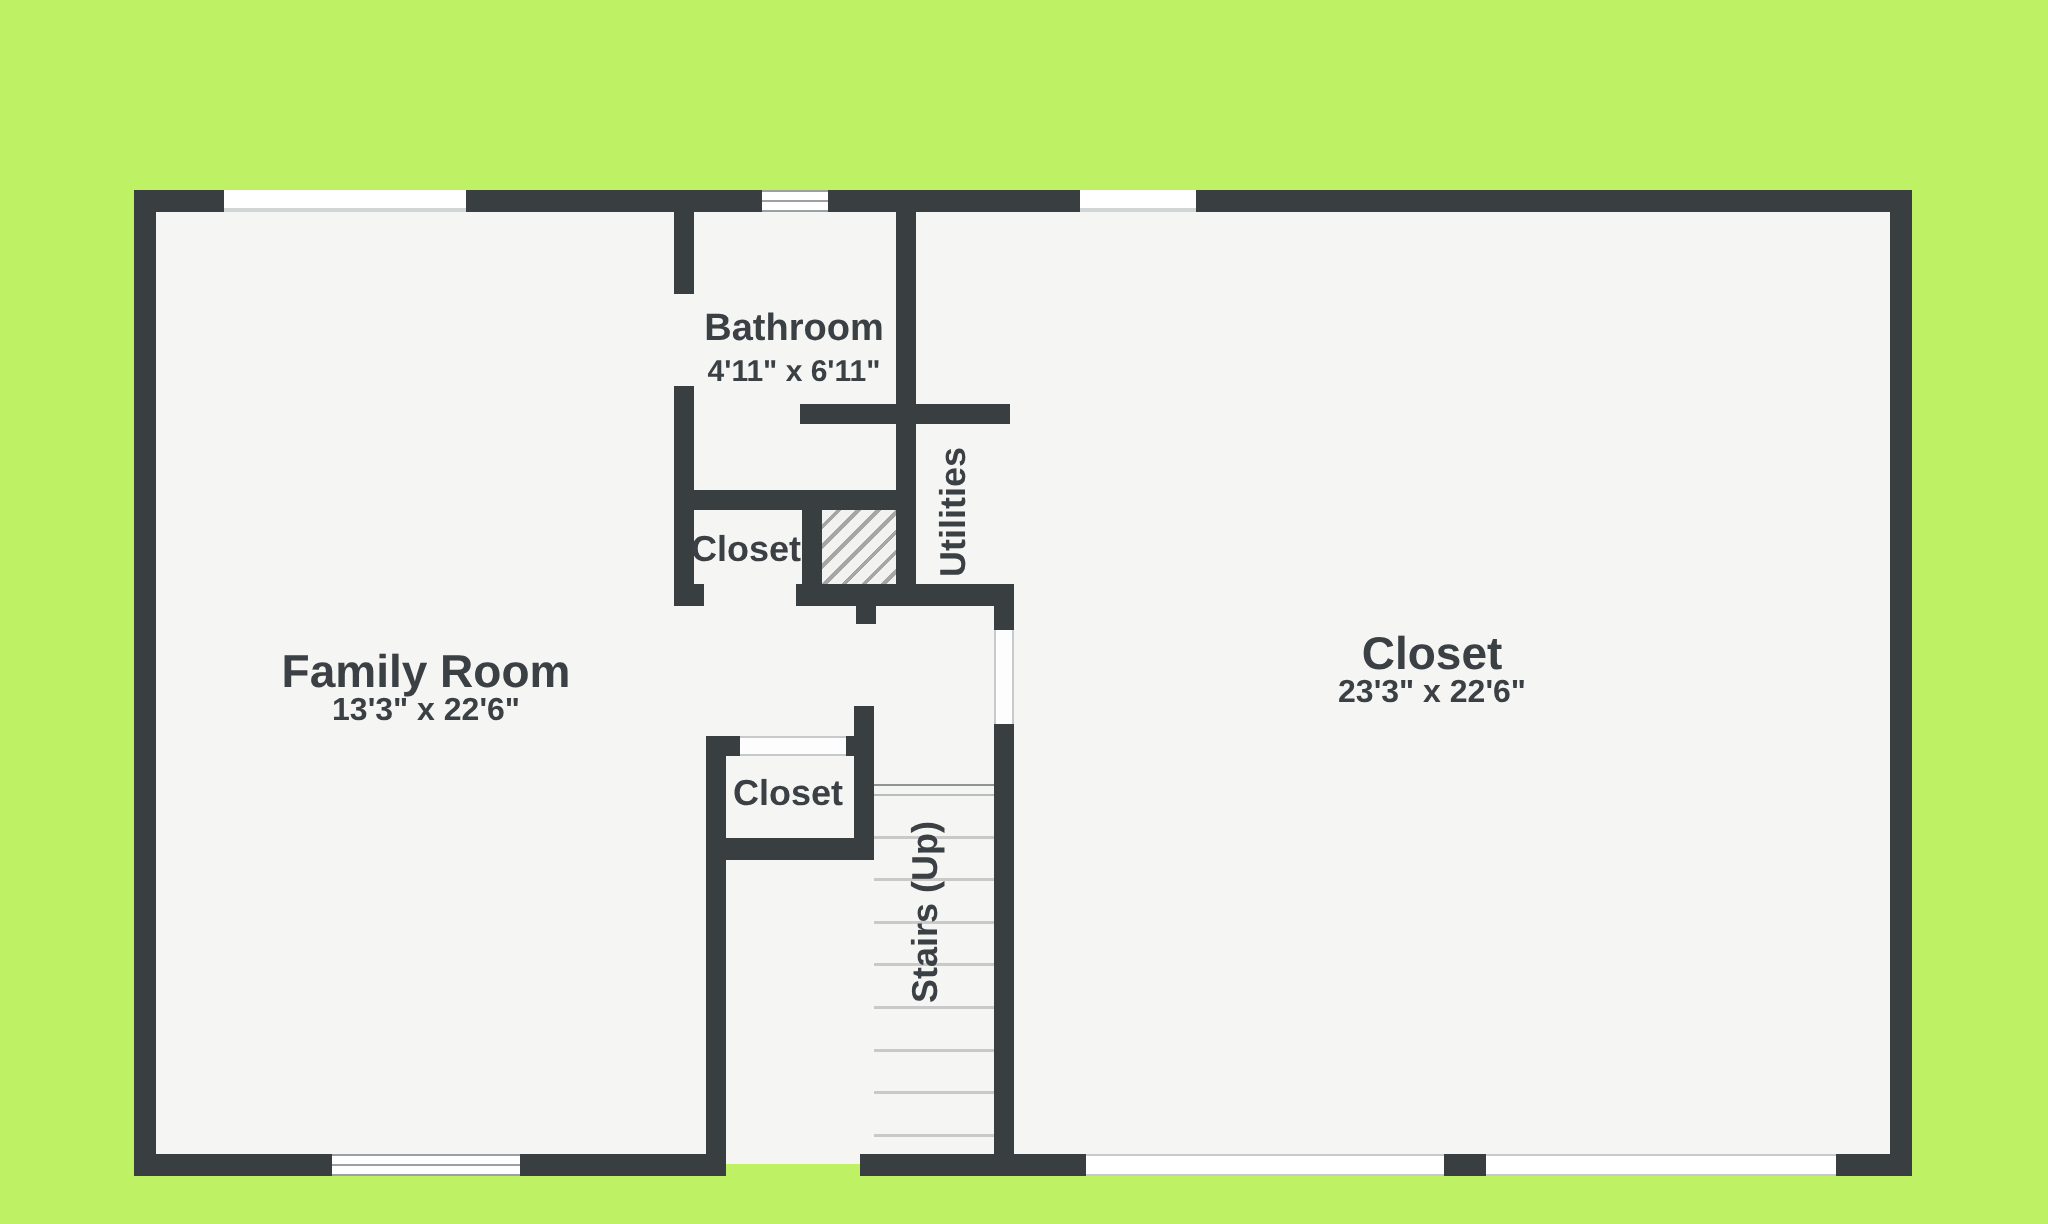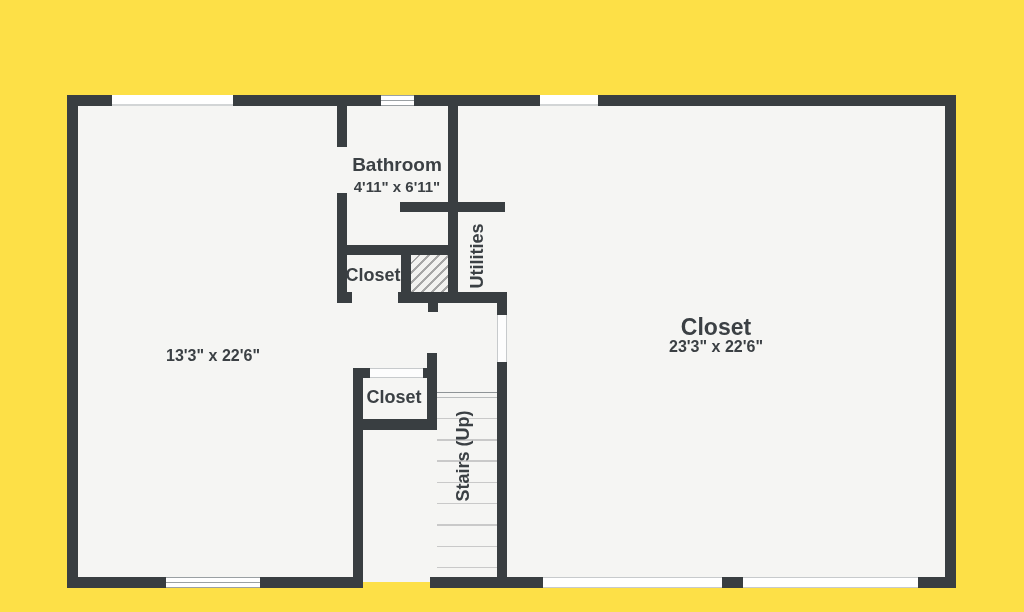--- a/index.html
+++ b/index.html
@@ -1,16 +1,16 @@
 <!DOCTYPE html>
 <html><head>
 <meta charset="utf-8">
 <style>
   html,body{margin:0;padding:0;background:#ffffff;}
-  #plan{position:relative;width:1024px;height:612px;background:#fde047;overflow:hidden;
+  #plan{position:relative;width:1024px;height:612px;background:#bef264;overflow:hidden;
         font-family:"Liberation Sans",sans-serif;}
   .floor{position:absolute;background:#f5f5f3;}
   .wall{position:absolute;background:#393e41;}
   .window-plain{position:absolute;background:#ffffff;border-bottom:2px solid #d2d5d6;box-sizing:border-box;}
   .window-framed{position:absolute;background:linear-gradient(#ffffff 0 42%,#9aa0a3 42% 58%,#ffffff 58%);
         border:1.5px solid #9aa0a3;box-sizing:border-box;}
   .cap{position:absolute;background:#393e41;}
   .opening-h{position:absolute;background:#fdfdfd;border-top:1.5px solid #c7cacc;border-bottom:1.5px solid #c7cacc;box-sizing:border-box;}
   .opening-v{position:absolute;background:#fdfdfd;border-left:1.5px solid #c7cacc;border-right:1.5px solid #c7cacc;box-sizing:border-box;}
   .garage-door{position:absolute;background:#ffffff;border-top:1.5px solid #c7cacc;border-bottom:1.5px solid #c7cacc;box-sizing:border-box;}
@@ -94,20 +94,21 @@
 
   <div class="stairs-topline" style="left:437px;top:392px;width:60px;height:6px;"></div>
   <div class="treads" style="left:437px;top:398px;width:60px;height:179px;"></div>
 
   <div class="lbl t-bath" style="left:397px;top:165px;">Bathroom</div>
   <div class="lbl t-bathdim" style="left:397px;top:186px;">4'11" x 6'11"</div>
 
   <div class="lbl t-room" style="left:373px;top:275px;">Closet</div>
   <div class="lbl t-room vert" style="left:477px;top:256px;">Utilities</div>
 
+  <div class="lbl t-big" style="left:213px;top:336px;">Family Room</div>
   <div class="lbl t-dim" style="left:213px;top:356px;">13'3" x 22'6"</div>
 
   <div class="lbl t-big" style="left:716px;top:327px;">Closet</div>
   <div class="lbl t-dim" style="left:716px;top:347px;">23'3" x 22'6"</div>
 
   <div class="lbl t-room" style="left:394px;top:397px;">Closet</div>
   <div class="lbl t-room vert" style="left:463px;top:456px;">Stairs (Up)</div>
 
 </div>
 

